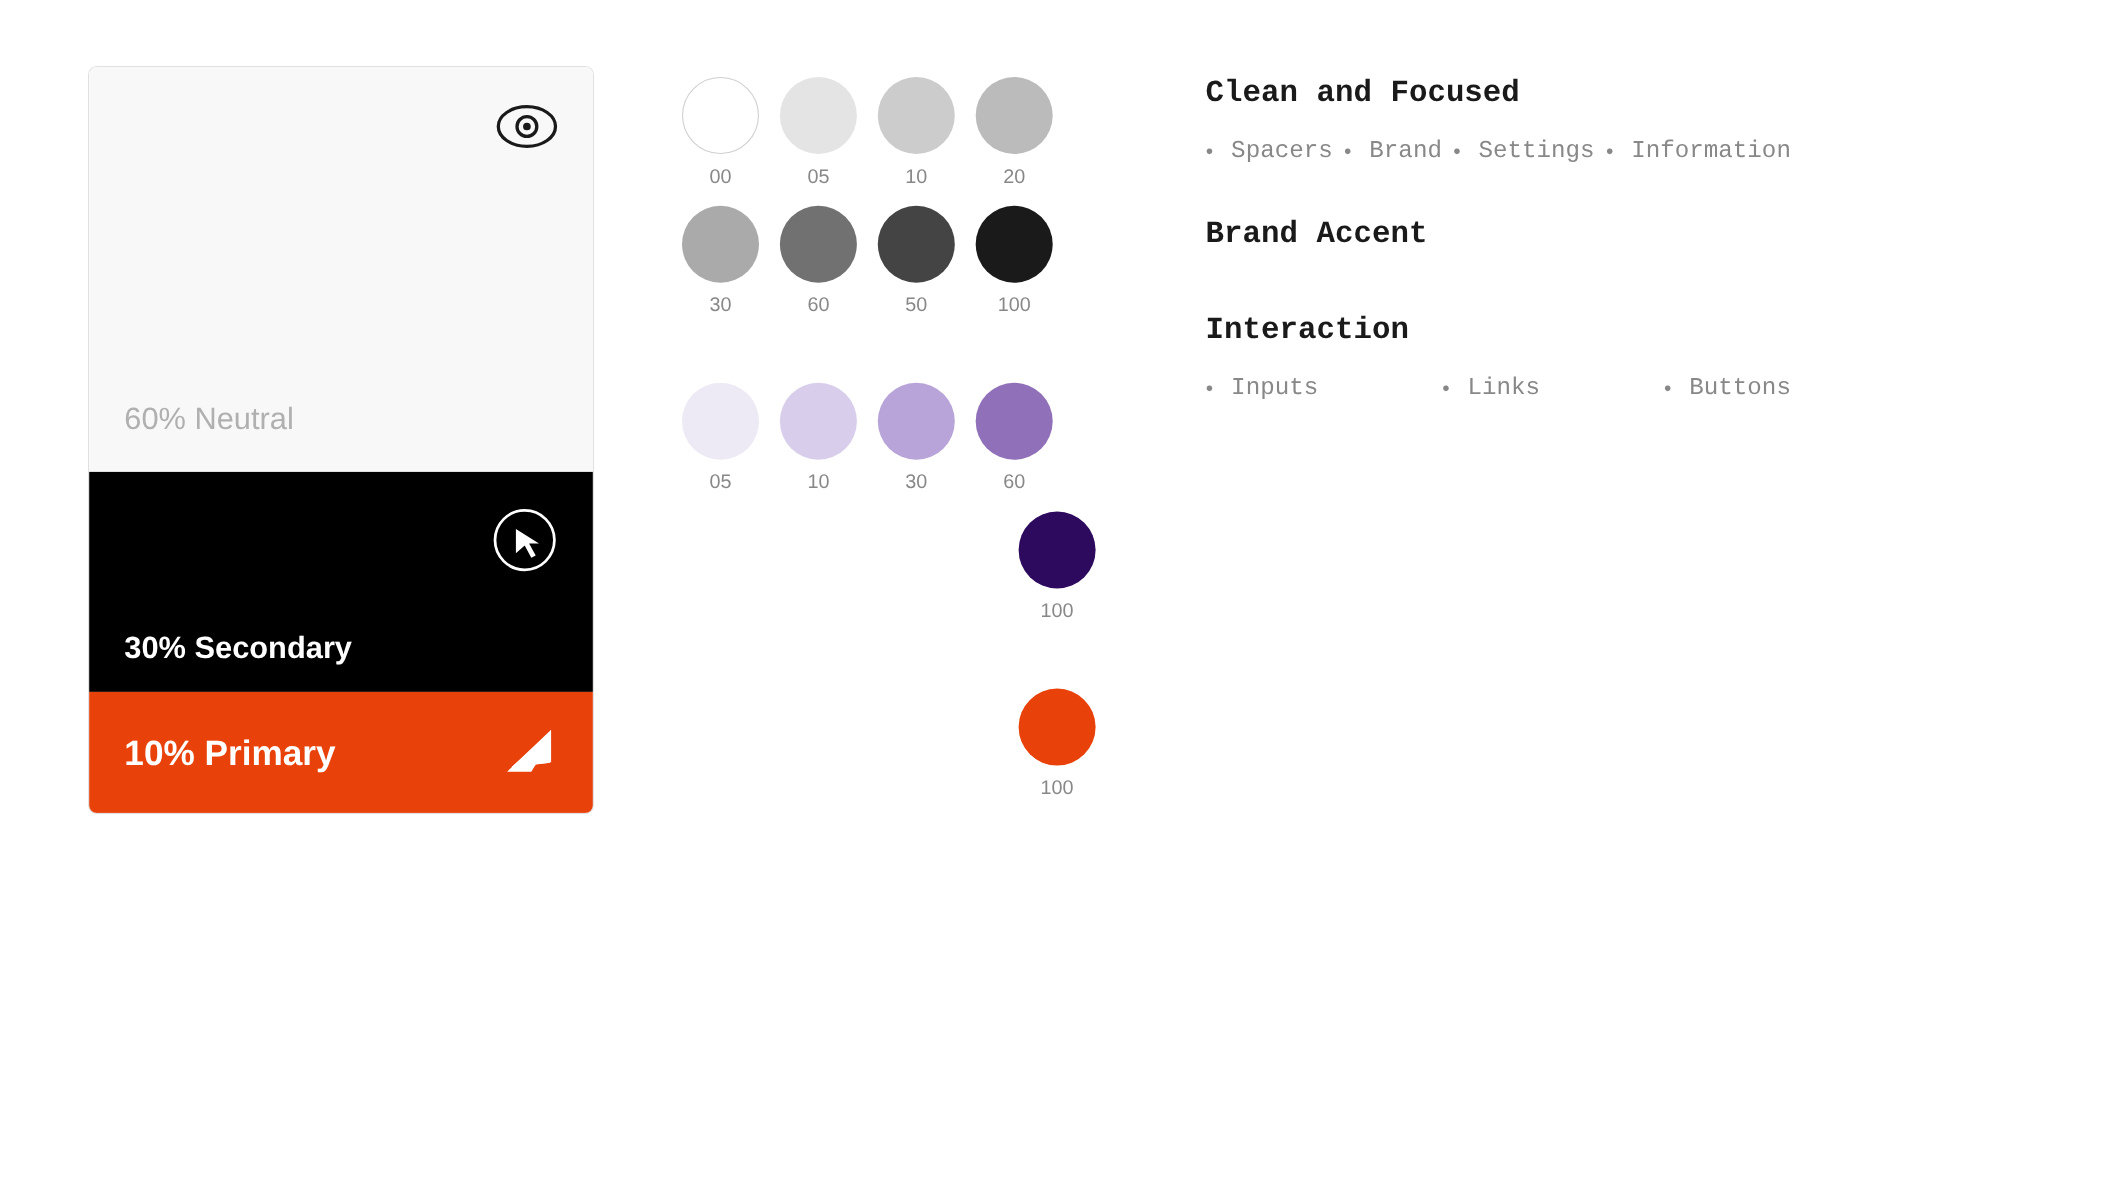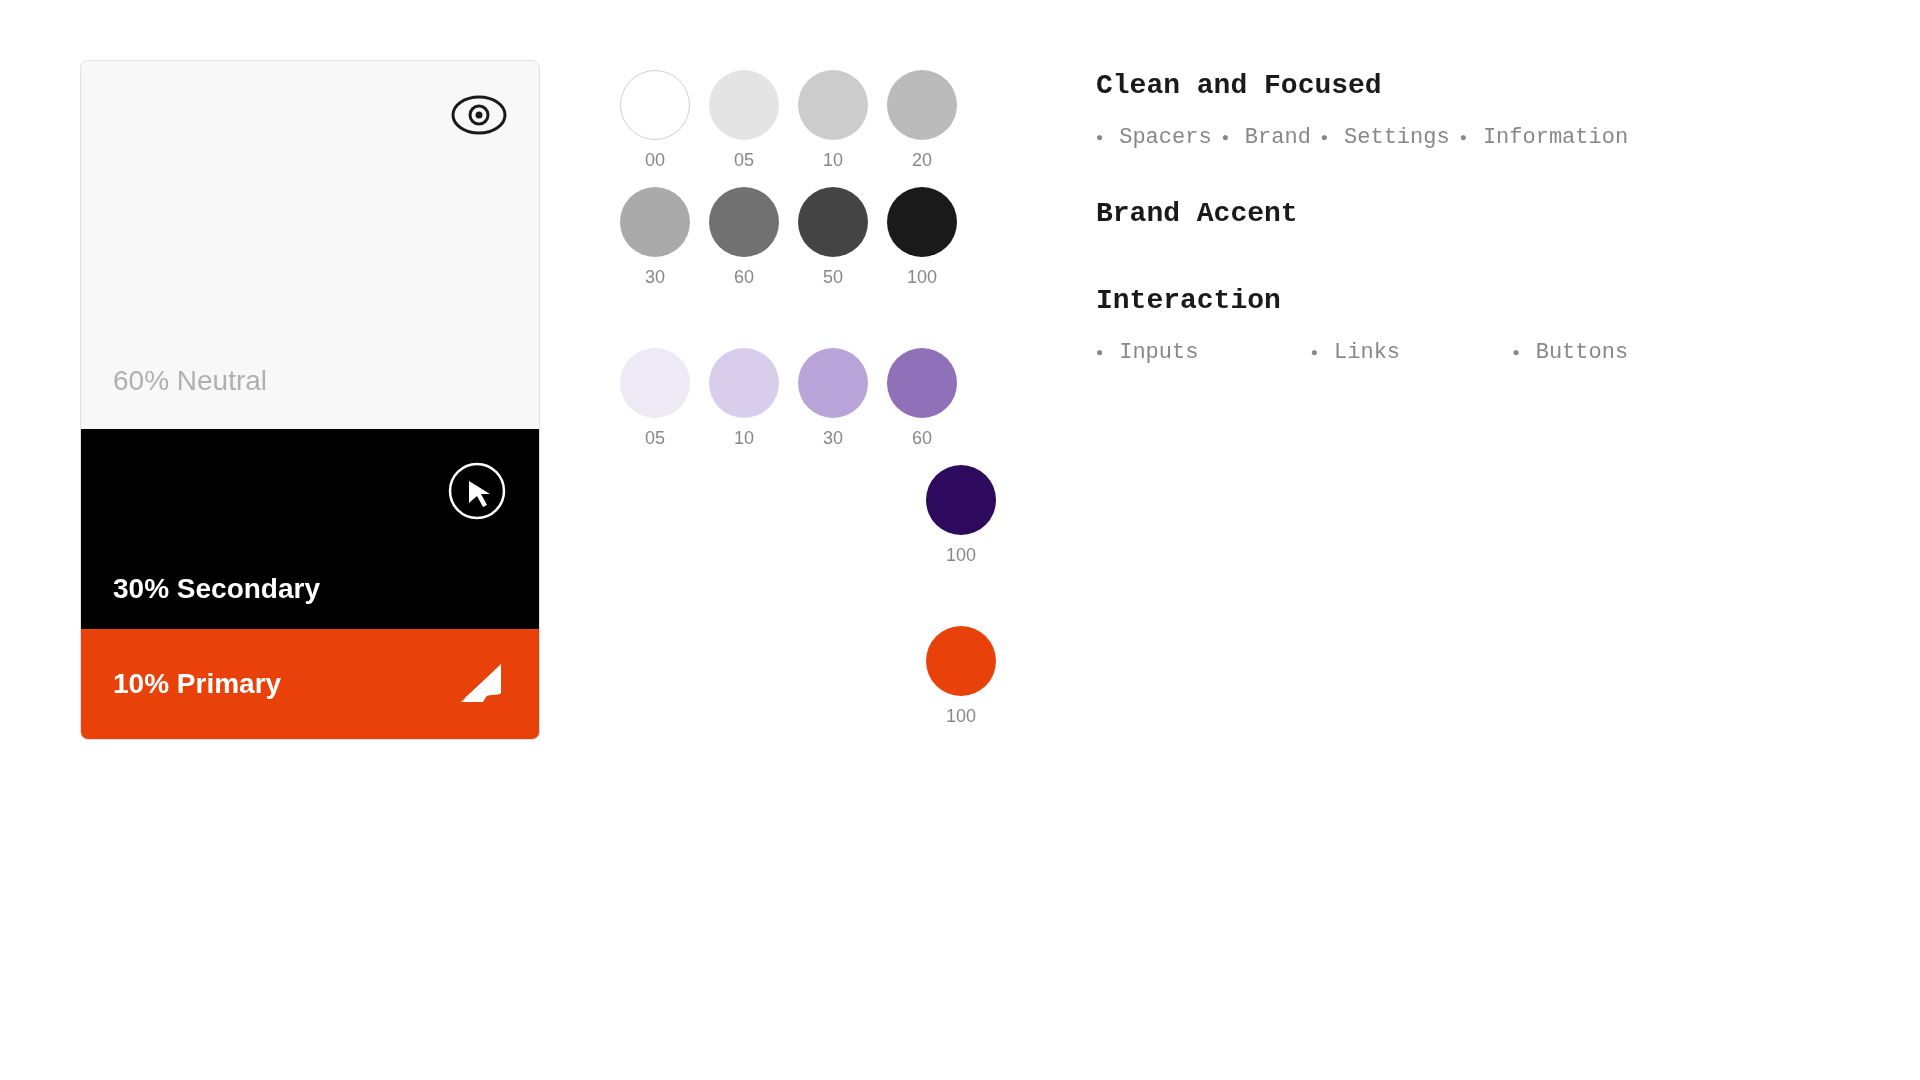--- a/index.html
+++ b/index.html
@@ -86,21 +86,21 @@
     .card-primary {
       background: #e8420a;
       height: 110px;
       position: relative;
       display: flex;
       align-items: center;
       padding: 0 32px;
     }
 
     .card-primary-label {
-      font-size: 28px;
+      font-size: 32px;
       color: #ffffff;
       font-weight: 700;
       text-align: right;
     }
 
     .arrow-icon {
       position: absolute;
       right: 32px;
       top: 50%;
       transform: translateY(-50%);

